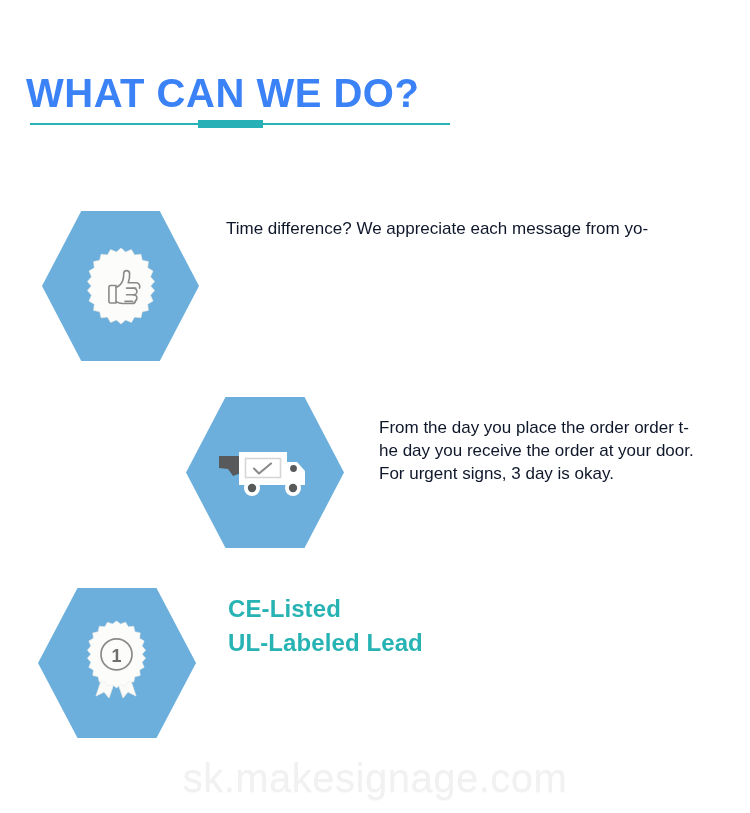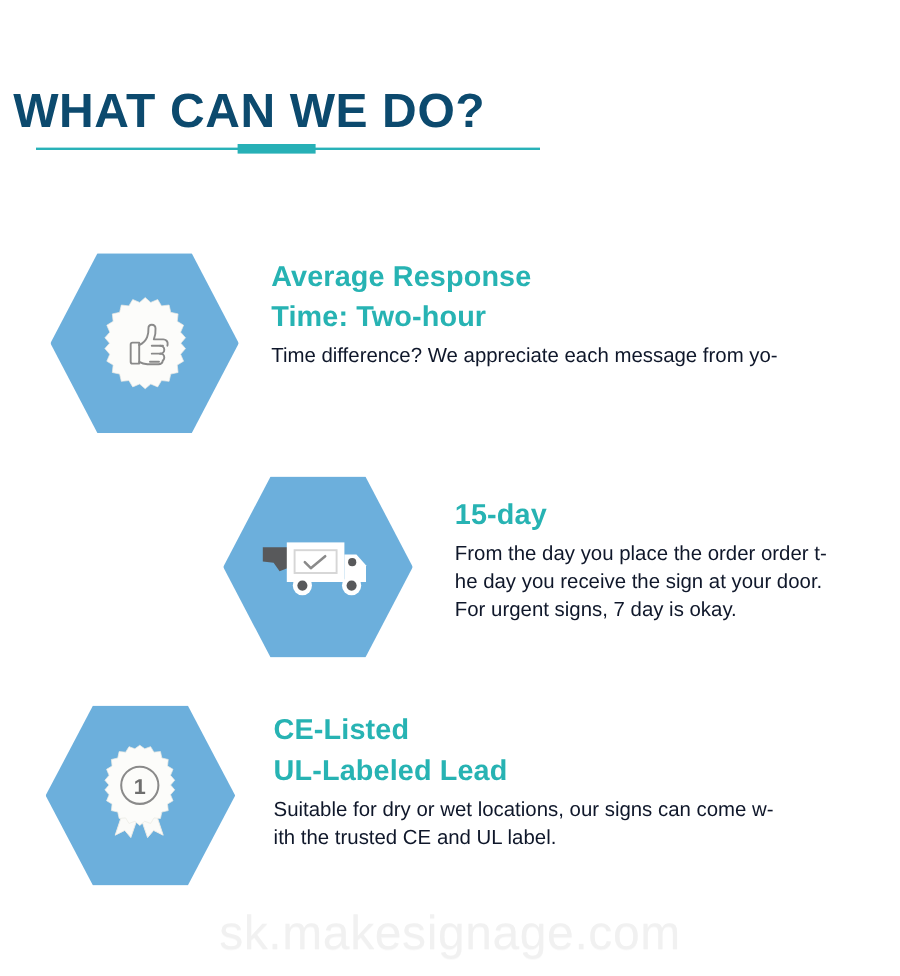--- a/index.html
+++ b/index.html
@@ -12,26 +12,26 @@
     height: 813px;
     position: relative;
     overflow: hidden;
     font-family: "Liberation Sans", "DejaVu Sans", sans-serif;
     -webkit-font-smoothing: antialiased;
   }
 
   
   #page-title {
     position: absolute;
-    left: 11px;
+    left: 26px;
     top: 44px;
     font-size: 40px;
     font-weight: bold;
     letter-spacing: 0.5px;
-    color: #0c4a6e;
+    color: #3b82f6;
     white-space: nowrap;
   }
   #title-divider {
     position: absolute;
     left: 30px;
     top: 118px;
     width: 420px;
     height: 12px;
   }
   #title-divider .rule-thin {
@@ -160,24 +160,20 @@
           <path d="M53.5 49.7 c1.9 0 3.4 1.5 3.4 3.3 c0 0.8 -0.3 1.6 -0.8 2.2"></path>
           <path d="M46.5 43.1 h7.0"></path>
           <path d="M46.5 49.7 h7.0"></path>
           <path d="M45.0 56.4 h7.5"></path>
         </g>
       </svg>
     </div>
   </div>
 
   <div class="feature-text" id="feature-text-1">
-    <div class="feature-heading">
-      <div>Average Response</div>
-      <div>Time: Two-hour</div>
-    </div>
     <div class="feature-body">
       <span class="body-line">Time difference? We appreciate each message from yo-</span>
     </div>
   </div>
 </div>
 
 <div class="feature-row" id="feature-row-2">
 
   <div class="hexagon" id="hexagon-2">
     <div class="hex-icon">
@@ -196,26 +192,25 @@
         <circle cx="35" cy="46" r="8" fill="#ffffff"></circle>
         <circle cx="35" cy="46" r="4.2" fill="#58595b"></circle>
         <circle cx="76" cy="46" r="8" fill="#ffffff"></circle>
         <circle cx="76" cy="46" r="4.2" fill="#58595b"></circle>
       </svg>
     </div>
   </div>
 
   <div class="feature-text" id="feature-text-2">
     <div class="feature-heading">
-      <div>15-day</div>
     </div>
     <div class="feature-body">
       <span class="body-line">From the day you place the order order t-</span>
-      <span class="body-line">he day you receive the sign at your door.</span>
-      <span class="body-line">For urgent signs, 7 day is okay.</span>
+      <span class="body-line">he day you receive the order at your door.</span>
+      <span class="body-line">For urgent signs, 3 day is okay.</span>
     </div>
   </div>
 </div>
 
 <div class="feature-row" id="feature-row-3">
 
   <div class="hexagon" id="hexagon-3">
     <div class="hex-icon">
       <svg width="74" height="88" viewBox="0 0 74 88" aria-hidden="true">
 
@@ -239,20 +234,16 @@
         <text x="36.5" y="42.5" text-anchor="middle" font-family="Liberation Sans, sans-serif" font-size="18" font-weight="bold" fill="#6e6e6e">1</text>
       </svg>
     </div>
   </div>
 
   <div class="feature-text" id="feature-text-3">
     <div class="feature-heading">
       <div>CE-Listed</div>
       <div>UL-Labeled Lead</div>
     </div>
-    <div class="feature-body">
-      <span class="body-line">Suitable for dry or wet locations, our signs can come w-</span>
-      <span class="body-line">ith the trusted CE and UL label.</span>
-    </div>
   </div>
 </div>
 
 <div id="footer-watermark">sk.makesignage.com</div>
 
 </body></html>

